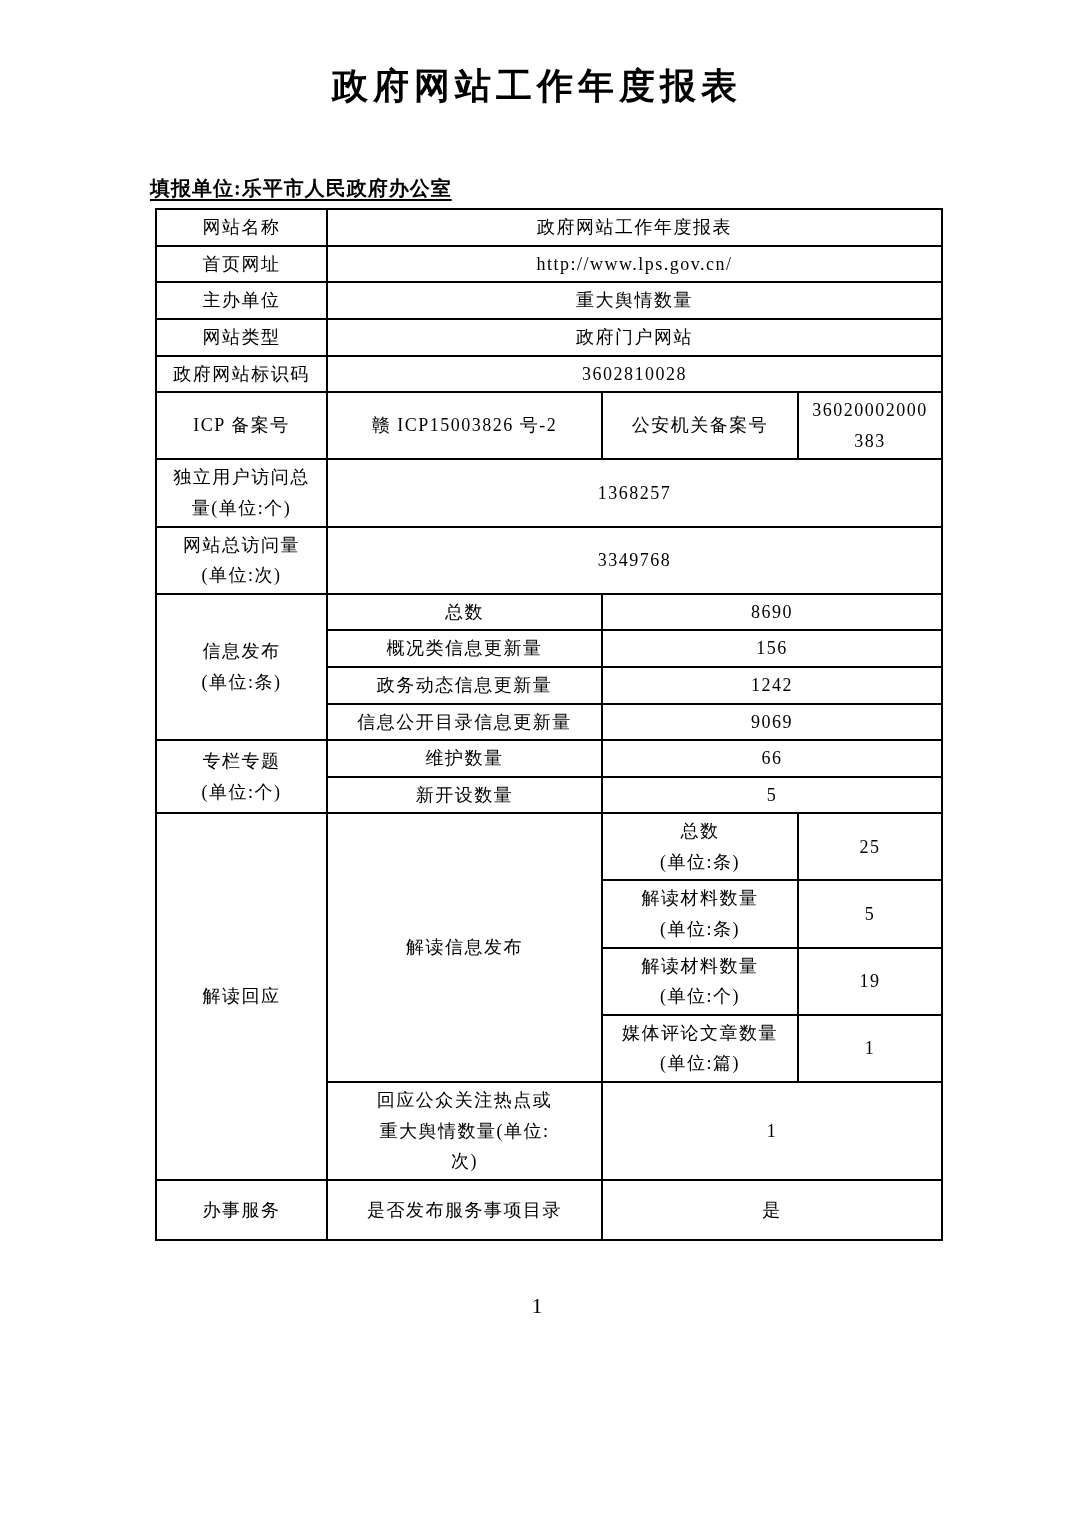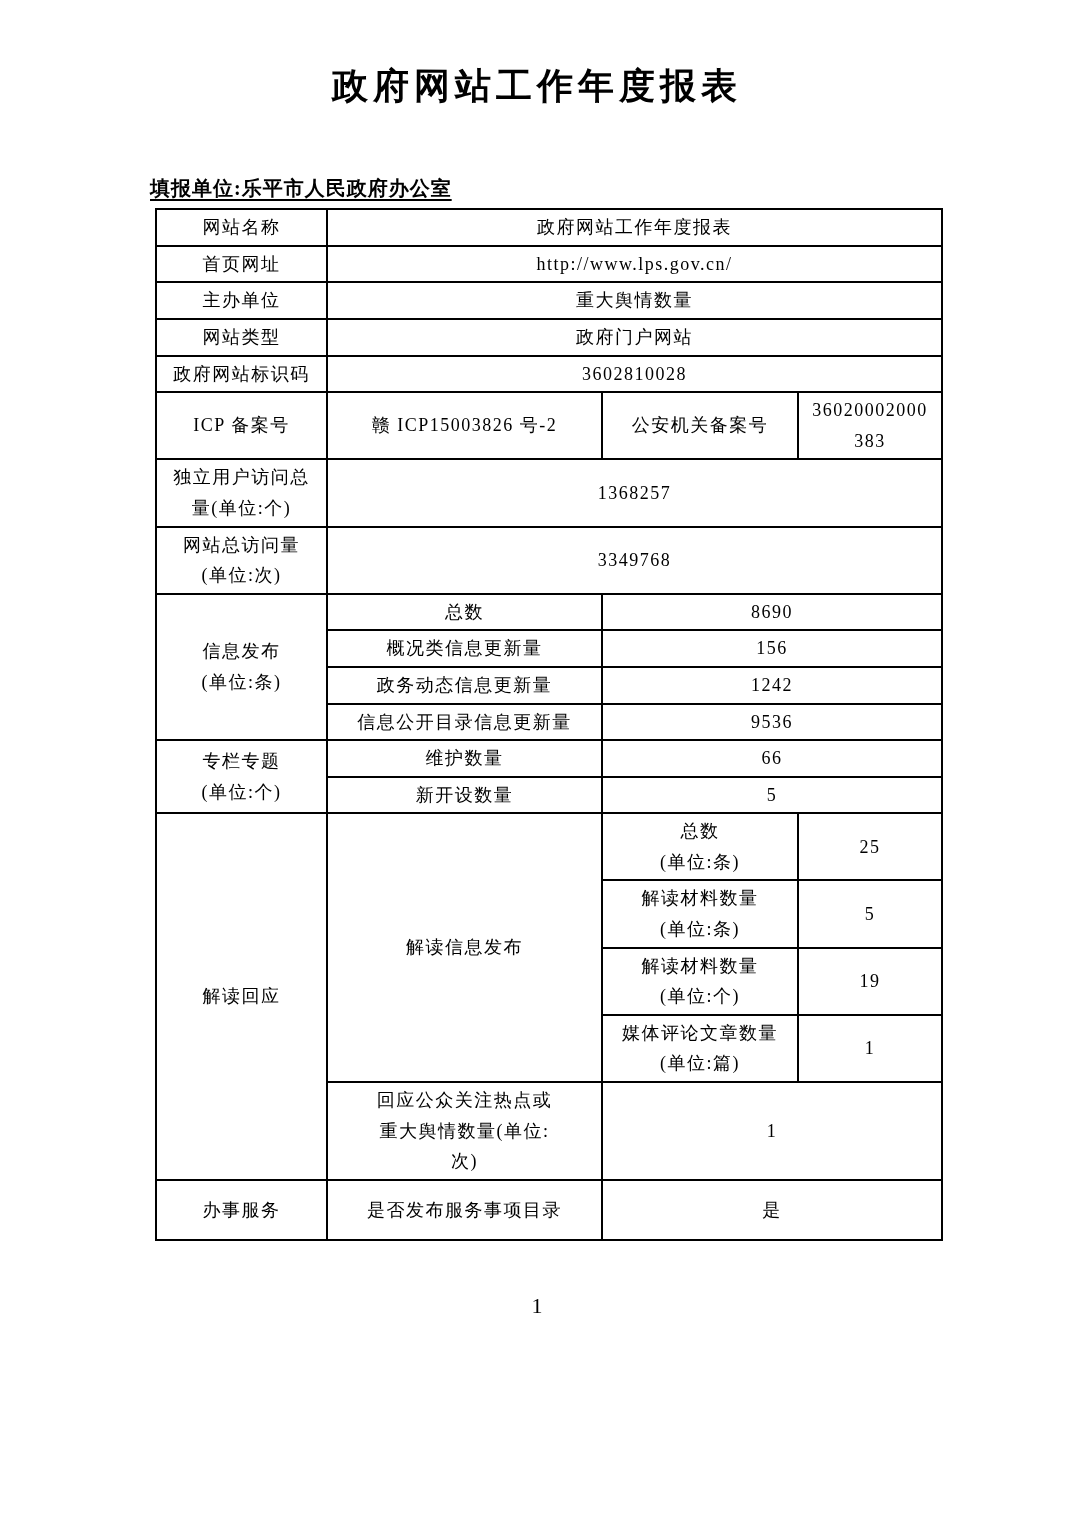--- a/index.html
+++ b/index.html
@@ -135,21 +135,21 @@
       <tr>
         <td class="h36">概况类信息更新量</td>
         <td colspan="2">156</td>
       </tr>
       <tr>
         <td class="h36">政务动态信息更新量</td>
         <td colspan="2">1242</td>
       </tr>
       <tr>
         <td class="h36">信息公开目录信息更新量</td>
-        <td colspan="2">9536</td>
+        <td colspan="2">9069</td>
       </tr>
 
       <tr>
         <td rowspan="2">专栏专题
 (单位:个)</td>
         <td class="h36">维护数量</td>
         <td colspan="2">66</td>
       </tr>
       <tr>
         <td class="h36">新开设数量</td>

